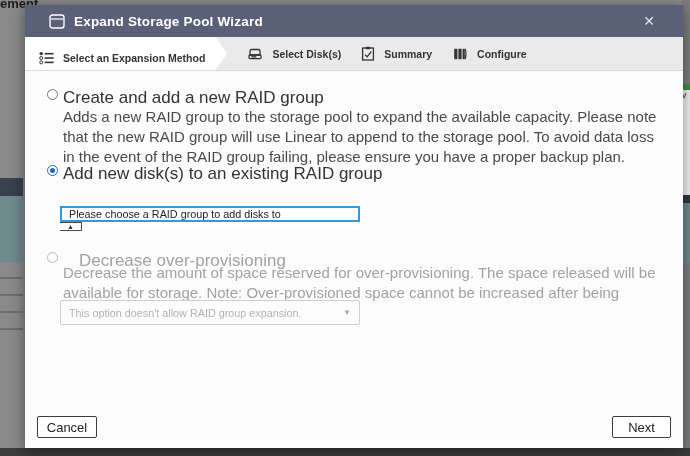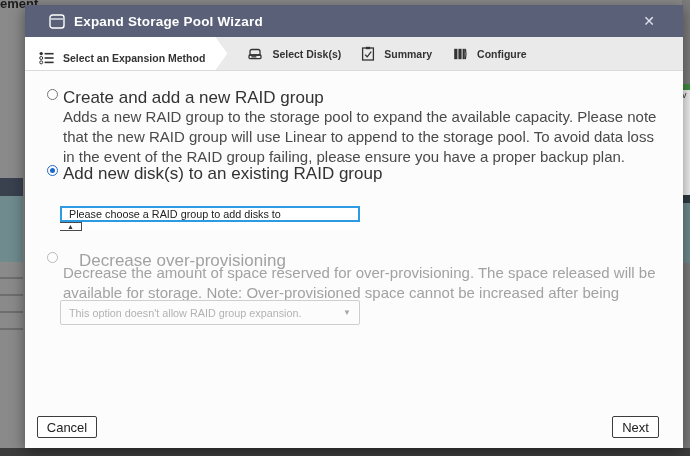--- a/index.html
+++ b/index.html
@@ -66,21 +66,21 @@
   .combo-dis{position:absolute;left:35px;top:295px;width:300px;height:25px;border:1px solid #cfcfcf;
     border-radius:2px;display:flex;align-items:center;box-sizing:border-box;background:#fcfcfc;
     padding:0 8px;font-size:10.8px;color:#b2b2b2;}
   .combo-dis .dArrow{margin-left:auto;font-size:8px;color:#a8a8a8;}
 
   
   .btn{position:absolute;height:22px;background:#fff;border:1px solid #3d3d3d;border-radius:2px;
     font-size:13px;color:#222;display:flex;align-items:center;justify-content:center;
     box-sizing:border-box;cursor:pointer;font-family:"Liberation Sans",sans-serif;}
   .btn-cancel{left:12px;top:411px;width:60px;}
-  .btn-next{left:587px;top:411px;width:47px;}
+  .btn-next{left:587px;top:411px;width:59px;}
 </style>
 </head>
 <body>
 
 <div class="canvas">
 
   <div class="bg-text-left">ement</div>
   <div class="bg-left-navy"></div>
   <div class="bg-left-teal"></div>
   <div class="bg-left-rows"></div>

